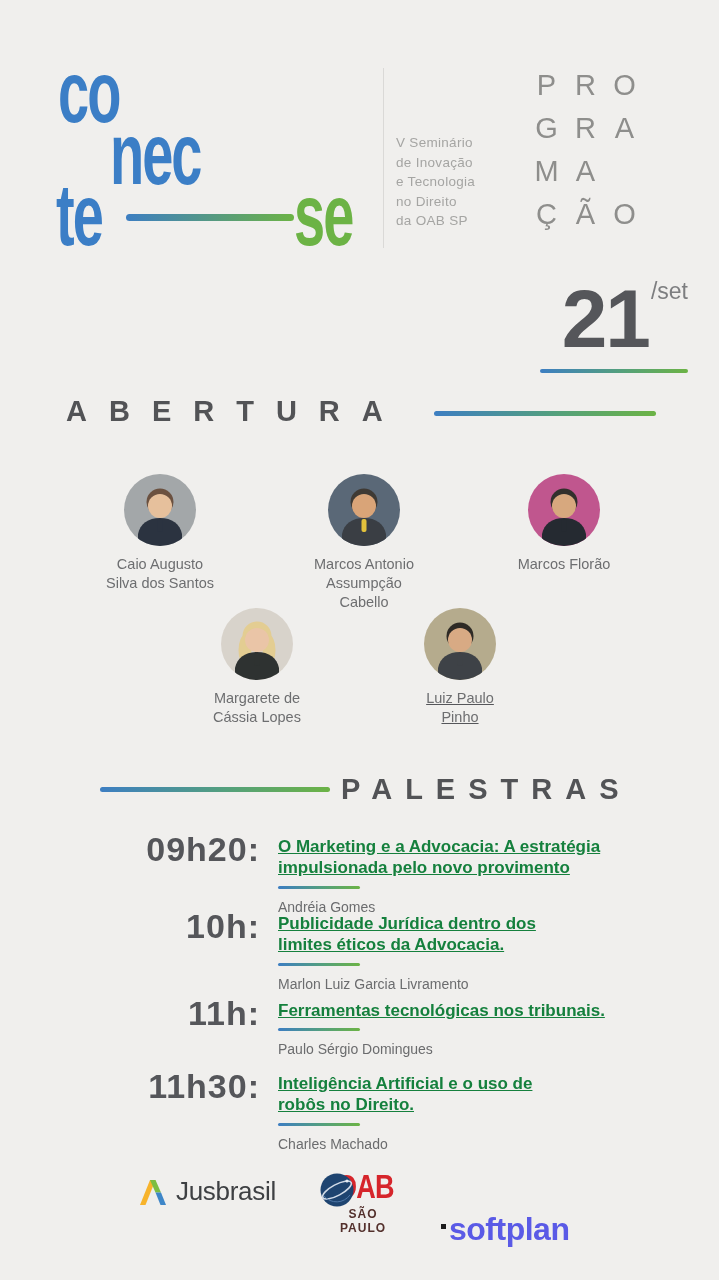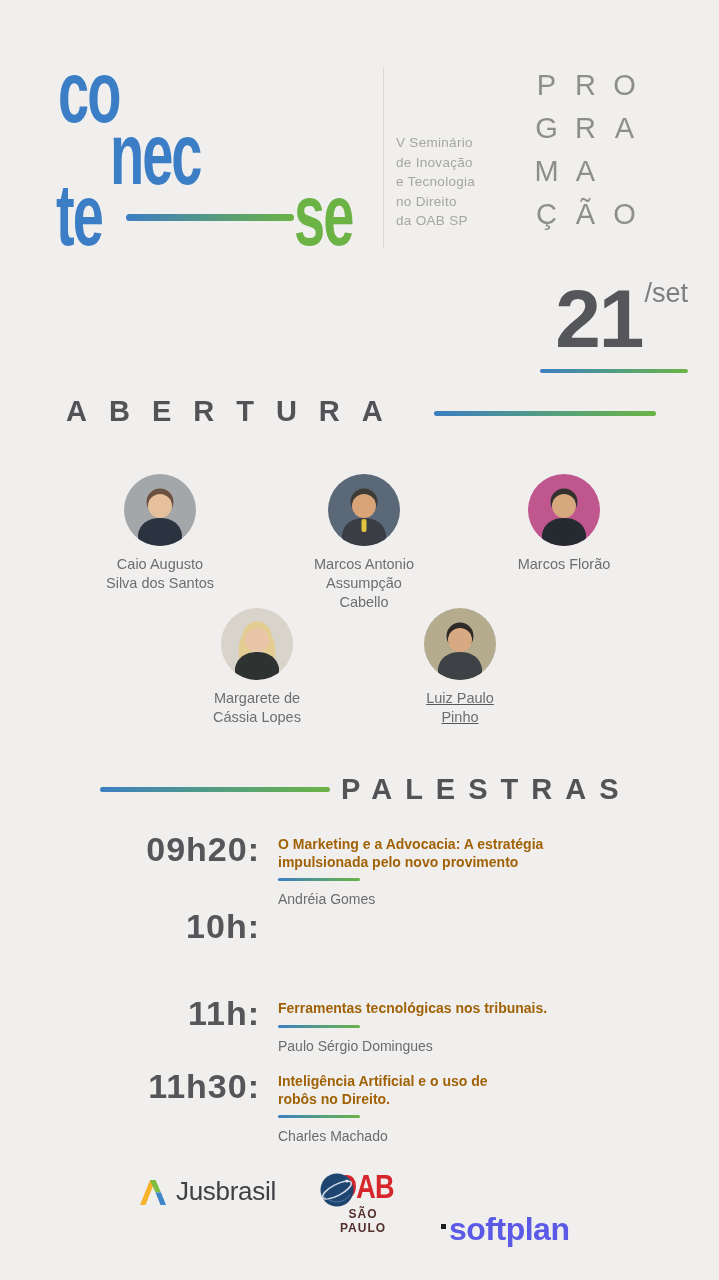--- a/index.html
+++ b/index.html
@@ -15,40 +15,40 @@
   .divider{position:absolute;left:383px;top:68px;width:1px;height:180px;background:#dad9d7;}
   .seminar{position:absolute;left:396px;top:133px;font-size:13.5px;line-height:19.5px;
            color:#a5a5a3;white-space:pre-line;letter-spacing:.3px;}
   .program{position:absolute;left:527px;top:64px;display:grid;
            grid-template-columns:repeat(3,39px);grid-auto-rows:43px;
            justify-items:center;align-items:center;
            font-size:29px;font-weight:400;color:#8e8e8c;}
   .date{position:absolute;left:528px;top:278px;width:160px;}
   .date-row{display:flex;justify-content:flex-end;align-items:flex-start;}
   .date-day{font-size:82px;font-weight:700;line-height:1;color:#55565a;letter-spacing:-2px;}
-  .date-month{font-size:27px;color:#7d7e80;margin-left:2px;}
+  .date-month{font-size:23px;color:#7d7e80;margin-left:2px;}
   .date-line{margin-top:9px;margin-left:auto;width:148px;height:4px;border-radius:2px;}
   
   .heading{font-size:29px;font-weight:700;color:#525356;line-height:1;white-space:nowrap;}
   .h-abertura{left:66px;top:397px;letter-spacing:22px;}
   .h-palestras{left:341px;top:775px;letter-spacing:13px;}
   .line-abertura{left:434px;top:411px;width:222px;height:5px;border-radius:3px;}
   .line-palestras{left:100px;top:787px;width:230px;height:5px;border-radius:3px;}
   
   .speaker{position:absolute;width:170px;text-align:center;}
   .avatar{width:72px;height:72px;display:block;margin:0 auto;}
   .lock{display:none;}
   .long-hair .lock{display:inline;}
   .speaker-name{margin-top:9px;font-size:14.5px;line-height:1.32;color:#6d6e70;white-space:pre-line;}
   
   .pal-item{position:absolute;left:0;width:700px;display:flex;align-items:flex-start;}
   .pal-time{width:260px;text-align:right;font-size:34px;font-weight:700;line-height:1;
             color:#55565a;letter-spacing:1px;flex:none;}
   .pal-body{margin-left:18px;padding-top:4px;max-width:400px;}
-  .pal-title{font-size:14px;font-weight:700;color:#a16207;line-height:1.25;white-space:pre-line;}
+  .pal-title{font-size:17px;font-weight:700;color:#15803d;line-height:1.25;white-space:pre-line;text-decoration:underline;}
   .pal-underline{margin-top:7px;width:82px;height:3px;border-radius:2px;}
   .pal-speaker{margin-top:10px;font-size:14px;color:#6b6c6e;}
   
   .jusbrasil{position:absolute;left:140px;top:1176px;display:flex;align-items:center;gap:6px;}
   .jusbrasil-text{font-size:26px;color:#3e4043;letter-spacing:-.3px;}
   .oab{position:absolute;left:320px;top:1170px;width:88px;height:50px;}
   .oab-text{position:absolute;left:16px;top:0;font-size:33px;font-weight:900;color:#d6252b;
             transform:scaleX(.82);transform-origin:left;letter-spacing:-1px;line-height:1;}
   .oab-globe{position:absolute;left:0;top:3px;z-index:2;}
   .oab-sub{position:absolute;left:6px;top:37px;width:74px;text-align:center;
@@ -219,20 +219,26 @@
     <div class="pal-body">
       <div class="pal-title">O Marketing e a Advocacia: A estratégia
 impulsionada pelo novo provimento</div>
       <div class="pal-underline grad"></div>
       <div class="pal-speaker">Andréia Gomes</div>
     </div>
   </div>
 
   <div class="pal-item" style="top:909px;">
     <div class="pal-time">10h:</div>
+    <div class="pal-body">
+      <div class="pal-title">Publicidade Jurídica dentro dos
+limites éticos da Advocacia.</div>
+      <div class="pal-underline grad"></div>
+      <div class="pal-speaker">Marlon Luiz Garcia Livramento</div>
+    </div>
   </div>
 
   <div class="pal-item" style="top:996px;">
     <div class="pal-time">11h:</div>
     <div class="pal-body">
       <div class="pal-title">Ferramentas tecnológicas nos tribunais.</div>
       <div class="pal-underline grad"></div>
       <div class="pal-speaker">Paulo Sérgio Domingues</div>
     </div>
   </div>

